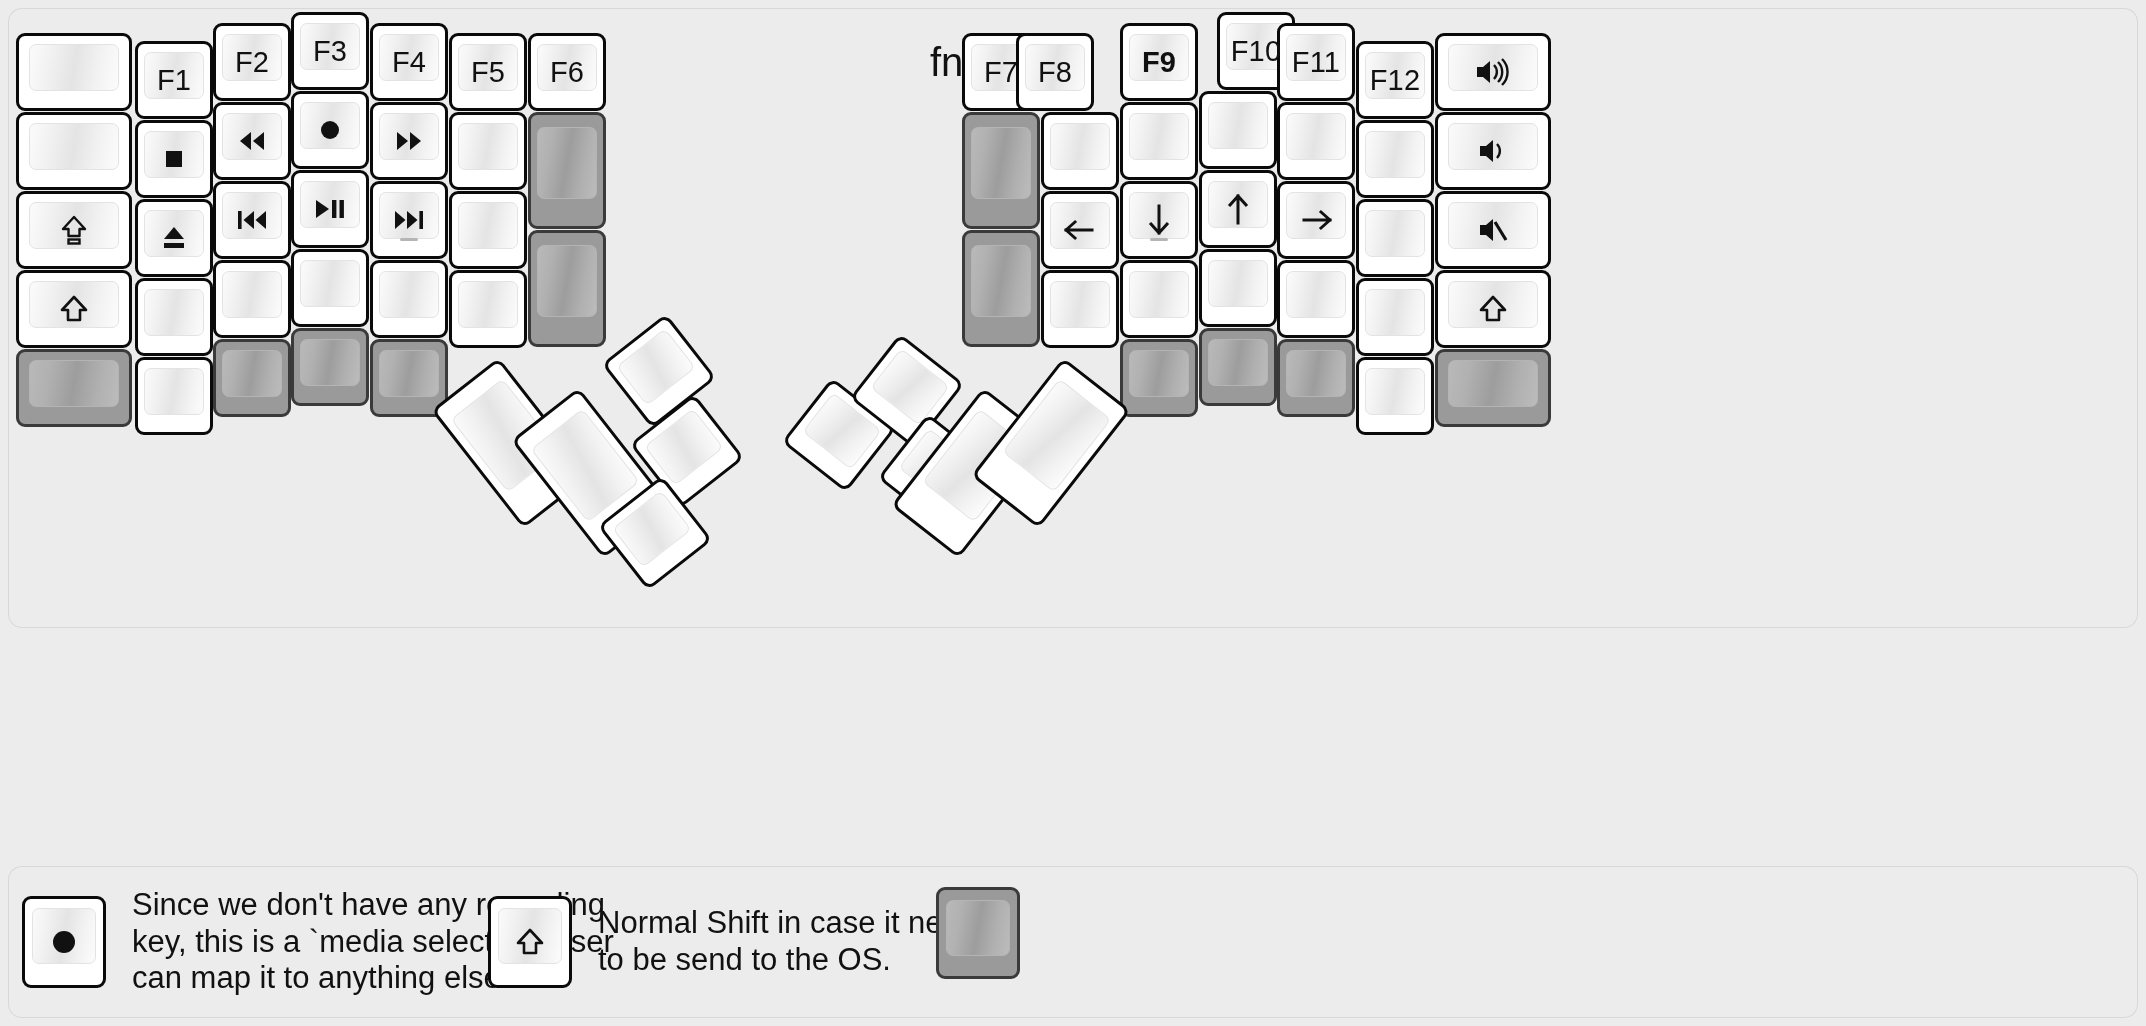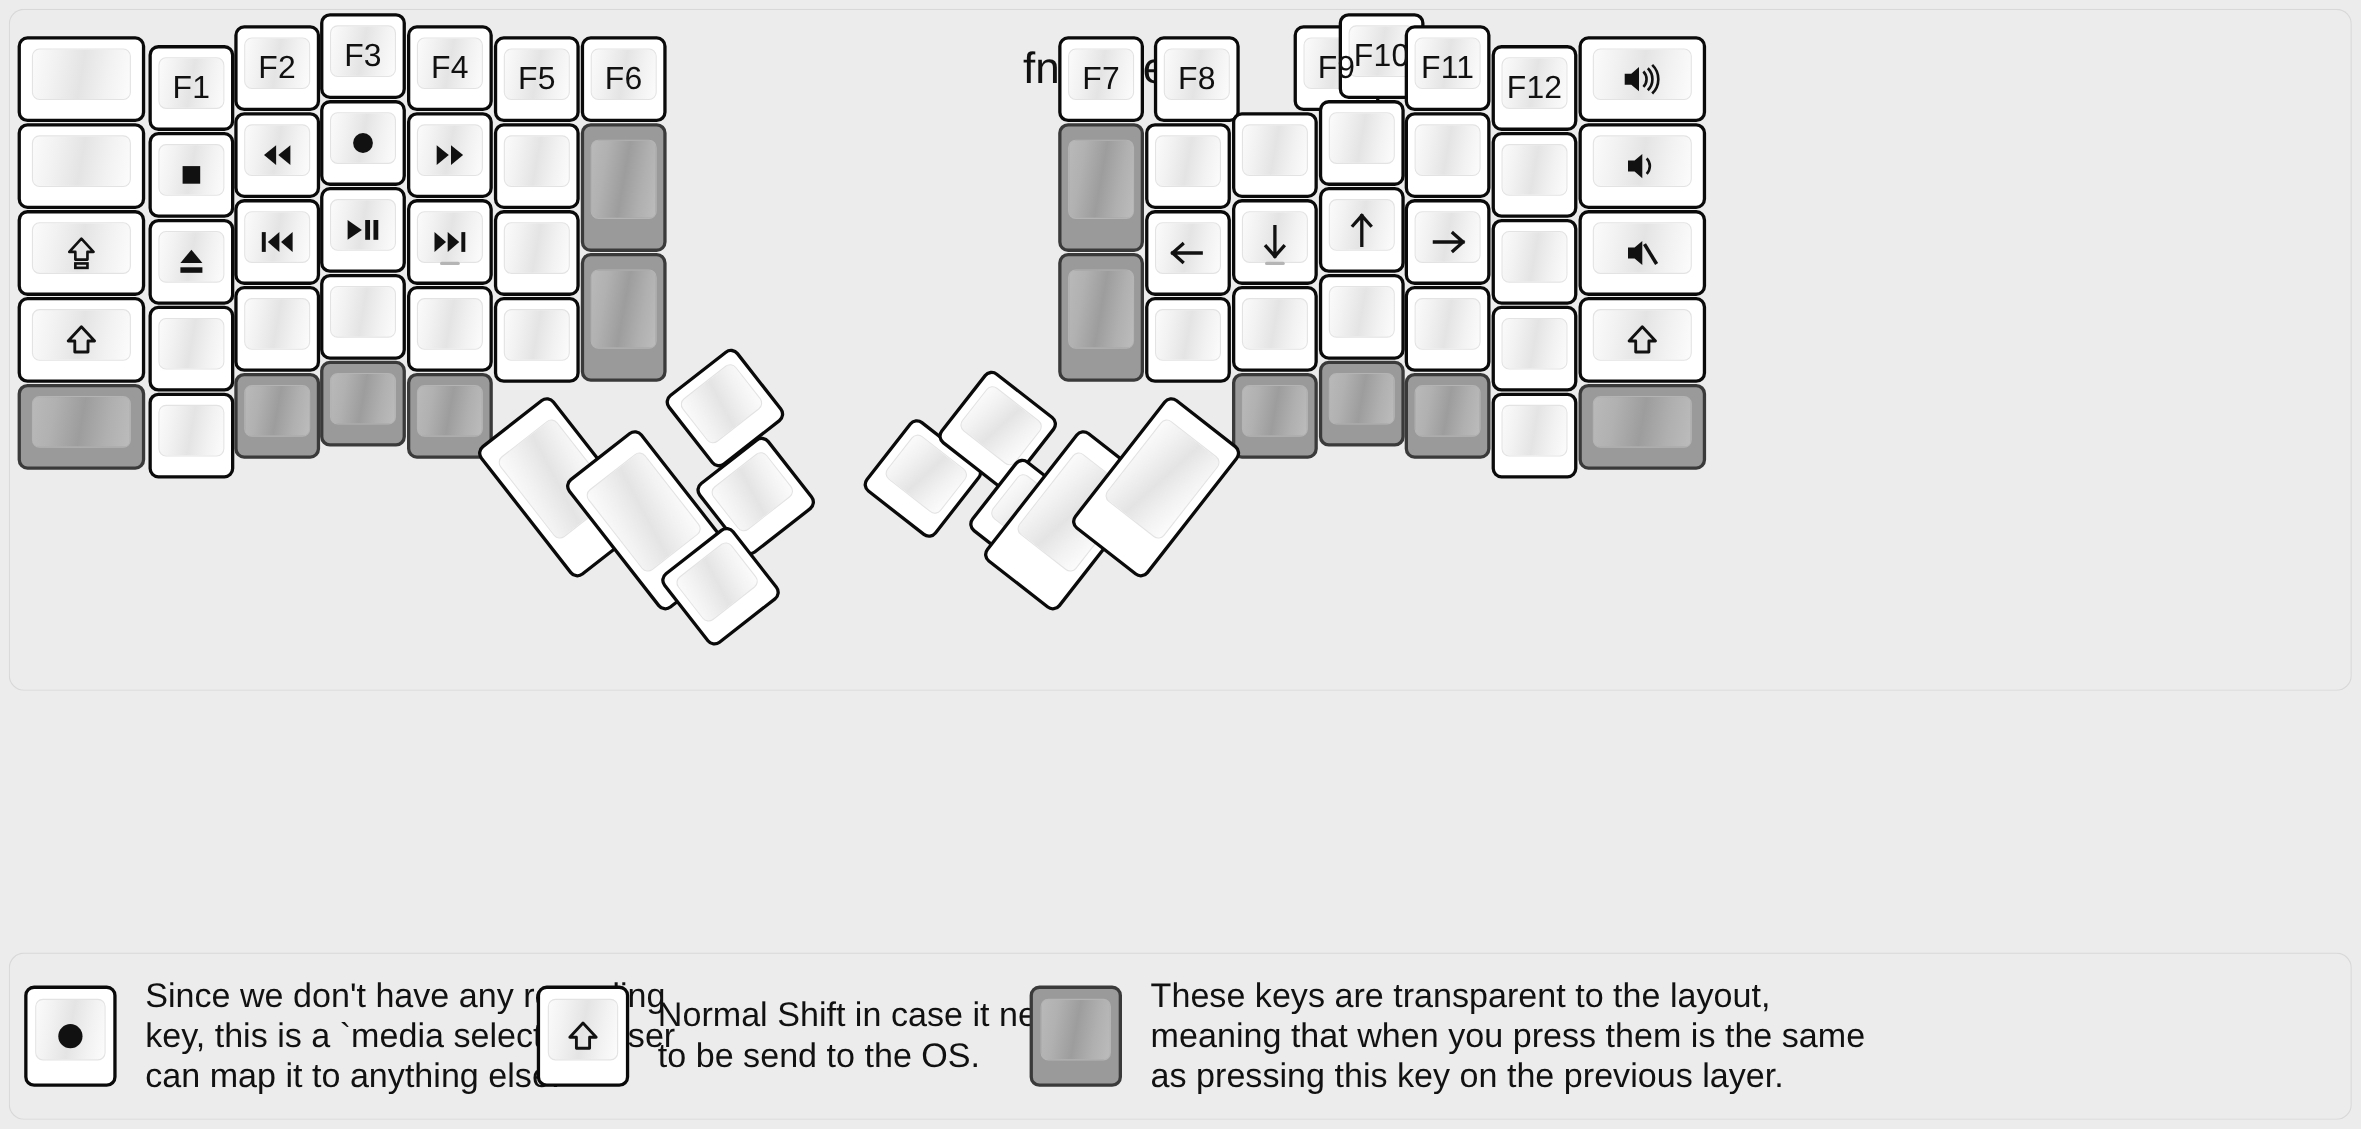--- a/index.html
+++ b/index.html
@@ -285,39 +285,39 @@
       <div class="key" style="left: 962px; top: 33px; width: 78px; height: 78px;">
         <div class="top"></div>
         <span class="lbl">F7</span>
       </div>
       <div class="key trans" style="left: 962px; top: 112px; width: 78px; height: 117px;">
         <div class="top"></div>
       </div>
       <div class="key trans" style="left: 962px; top: 230px; width: 78px; height: 117px;">
         <div class="top"></div>
       </div>
-      <div class="key" style="left: 1049px; top: 33px; width: 78px; height: 78px; justify-content: center;">
+      <div class="key" style="left: 1016px; top: 33px; width: 78px; height: 78px; justify-content: center;">
         <div class="top"></div>
         <span class="lbl">F8</span>
       </div>
       <div class="key" style="left: 1041px; top: 112px; width: 78px; height: 78px;">
         <div class="top"></div>
       </div>
       <div class="key" style="left: 1041px; top: 191px; width: 78px; height: 78px;">
         <div class="top"></div>
         <span class="lbl glyph">
           <svg width="40" height="40" viewBox="0 0 40 40" fill="#111">
             <path d="M6 20 L32 20 M6 20 L15 12 M6 20 L15 28" fill="none" stroke="#111" stroke-width="3" stroke-linecap="square"></path>
           </svg>
         </span>
       </div>
       <div class="key" style="left: 1041px; top: 270px; width: 78px; height: 78px;">
         <div class="top"></div>
       </div>
-      <div class="key" style="left: 1176px; top: 23px; width: 78px; height: 78px;">
+      <div class="key" style="left: 1120px; top: 23px; width: 78px; height: 78px; font-weight: bold;">
         <div class="top"></div>
         <span class="lbl">F9</span>
       </div>
       <div class="key" style="left: 1120px; top: 102px; width: 78px; height: 78px;">
         <div class="top"></div>
       </div>
       <div class="key" style="left: 1120px; top: 181px; width: 78px; height: 78px;">
         <div class="top"></div>
         <span class="lbl glyph">
           <svg width="40" height="40" viewBox="0 0 40 40" fill="#111">
@@ -469,19 +469,16 @@
             </svg>
           </span>
         </div>
         <div class="legend-text">Normal Shift in case it needs
 to be send to the OS.</div>
       </div>
       <div class="legend-item" style="left: 936px; top: 887.133px;">
         <div class="legend-key trans">
           <div class="top"></div>
         </div>
-        <div class="legend-text">These keys are transparent to the layout,
-meaning that when you press them is the same
-as pressing this key on the previous layer.</div>
       </div>
     </div>
 
 </div>
 
 </body></html>

